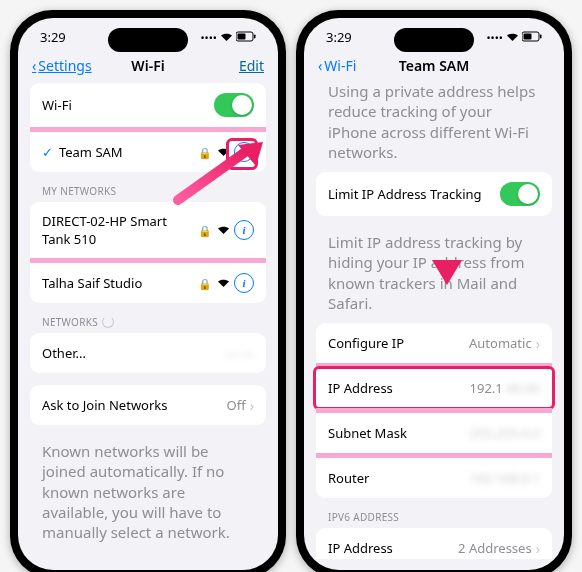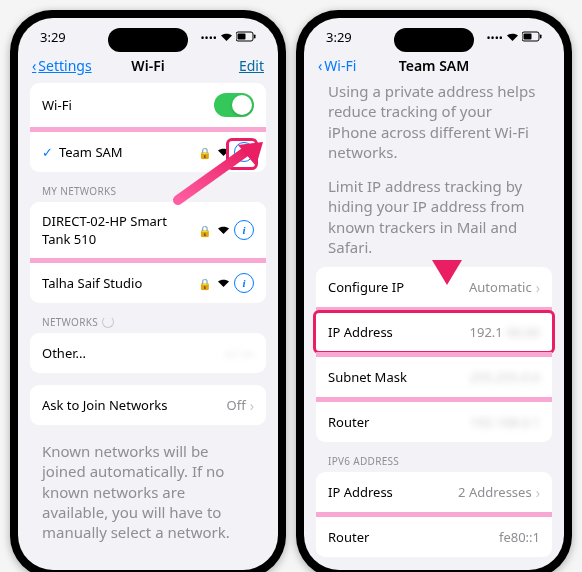--- a/index.html
+++ b/index.html
@@ -178,20 +178,26 @@
       <span class="nav-back">
         <span>‹</span>
         <span>Wi-Fi</span>
       </span>
       <span class="nav-title">Team SAM</span>
       <span></span>
     </div>
     <div class="content" style="margin-top:-6px">
       <div class="footer-text">Using a private address helps reduce tracking of your iPhone across different Wi-Fi networks.</div>
 
+      <div class="card">
+        <div class="row">
+          <span class="row-label">Limit IP Address Tracking</span>
+          <span class="toggle"></span>
+        </div>
+      </div>
       <div class="footer-text">Limit IP address tracking by hiding your IP address from known trackers in Mail and Safari.</div>
 
       <svg class="arrow" style="top:202px;left:118px" width="50" height="70" viewBox="0 0 50 70">
         <defs>
             <linearGradient id="g2" x1="0" y1="0" x2="0" y2="1">
               <stop offset="0" stop-color="#ff5da2"></stop>
               <stop offset="1" stop-color="#e91e63"></stop>
             </linearGradient>
           </defs>
         <path d="M25 5 L25 45" stroke="url(#g2)" stroke-width="12" stroke-linecap="round"></path>

